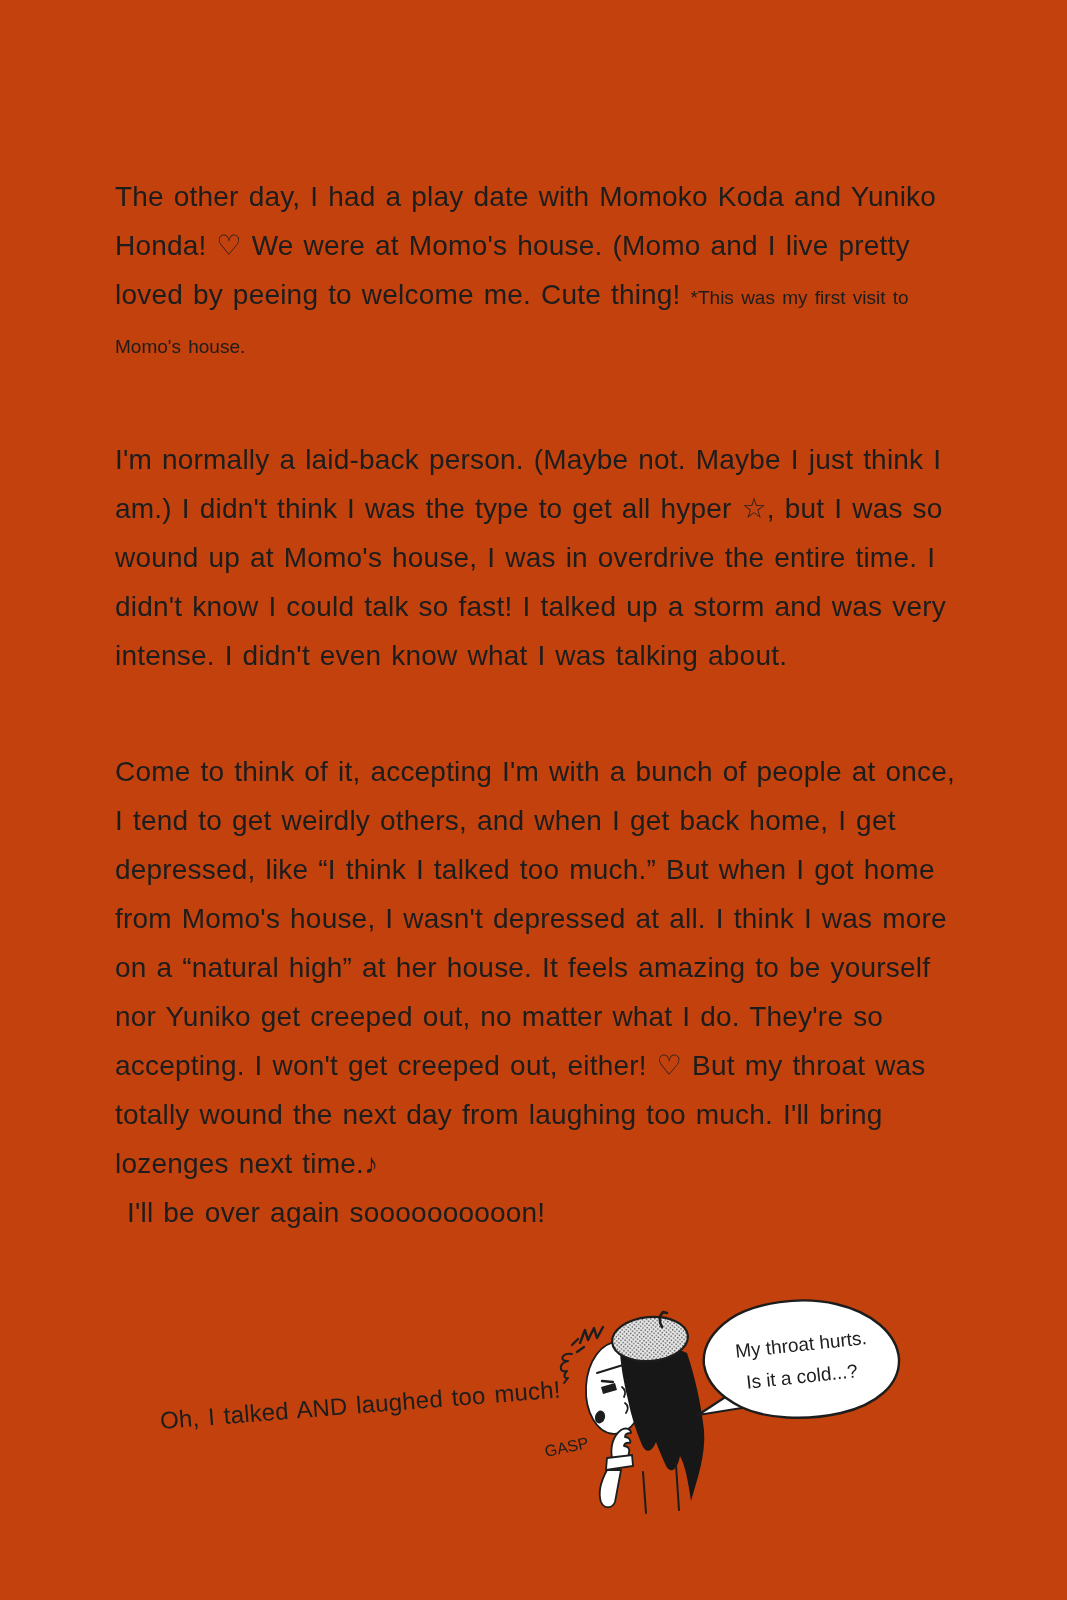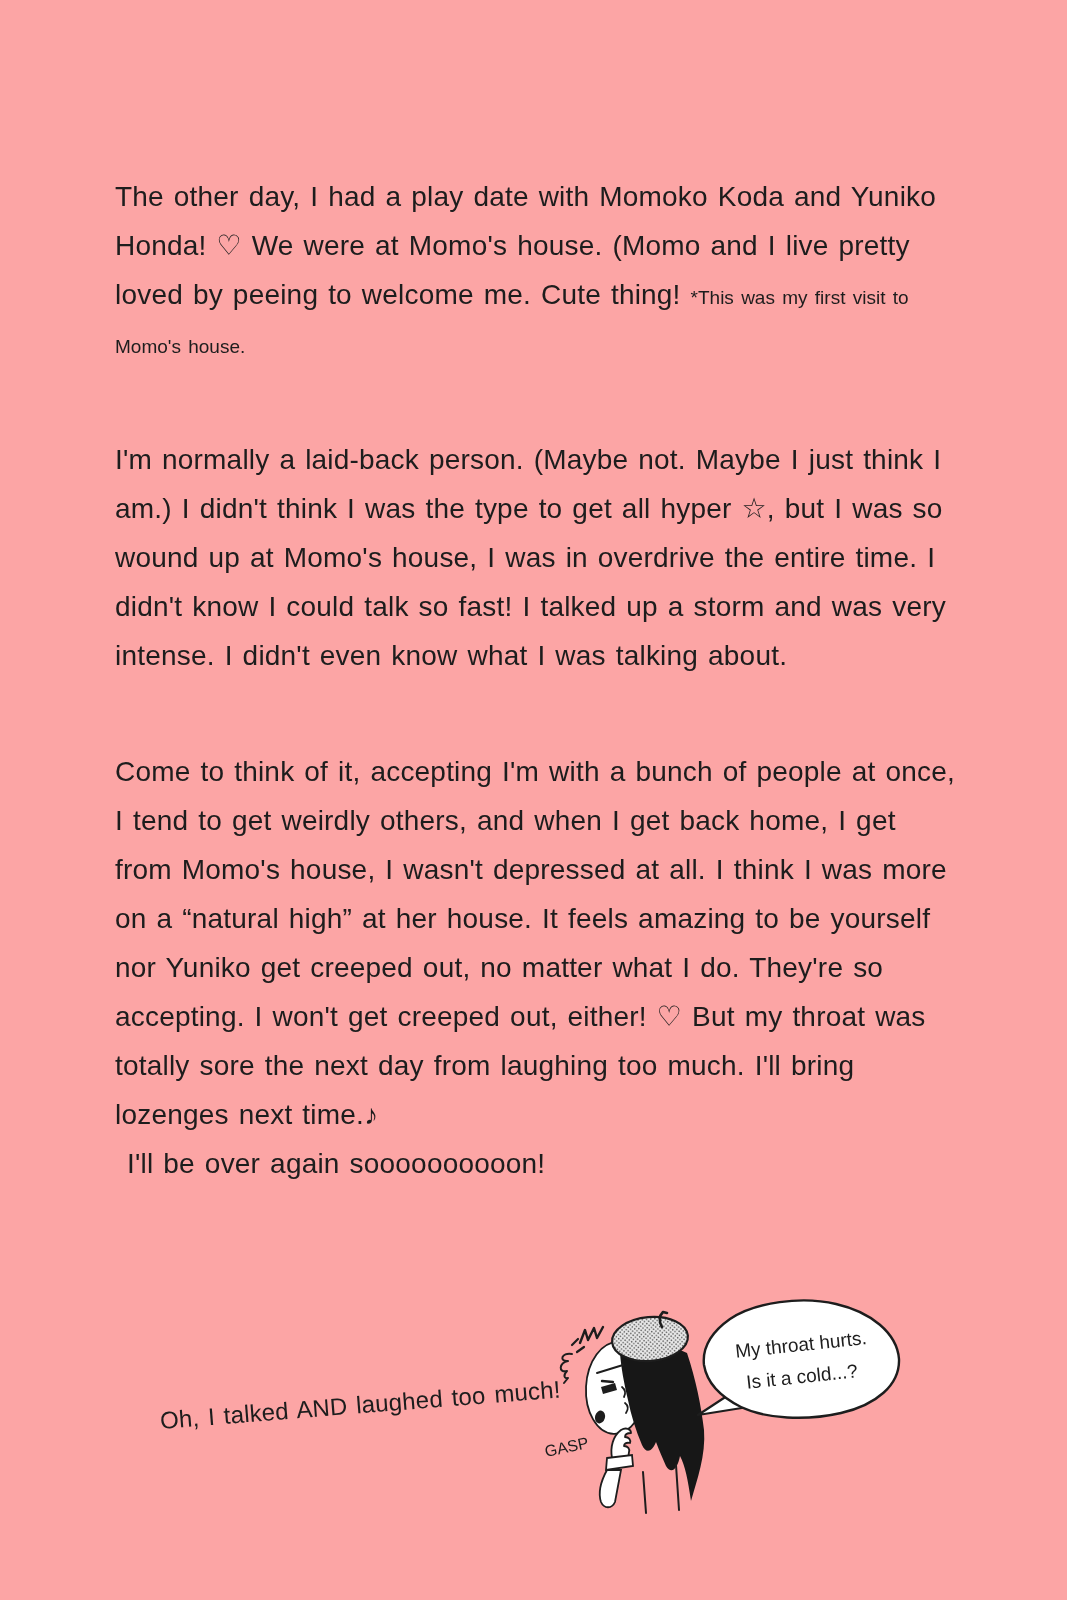--- a/index.html
+++ b/index.html
@@ -1,19 +1,19 @@
 <!DOCTYPE html>
 <html><head>
 <meta charset="utf-8">
 <style>
   html,body{margin:0;padding:0;background:#777;}
   .page{
     position:relative;
     width:1067px;height:1600px;
-    background:#fca5a5;
+    background:#c2410c;
     font-family:"Liberation Sans","DejaVu Sans",sans-serif;
     color:#1d1d1d;
     overflow:hidden;
   }
   .para{
     position:absolute;
     left:115px;
     white-space:nowrap;
     font-size:28px;
     letter-spacing:0.2px;
@@ -59,25 +59,26 @@
     <div class="para" id="para-2">
         <div class="line"><span>I'm normally a laid-back person. (Maybe not. Maybe I just think I</span></div>
         <div class="line"><span>am.) I didn't think I was the type to get all hyper ☆, but I was so</span></div>
         <div class="line"><span>wound up at Momo's house, I was in overdrive the entire time. I</span></div>
         <div class="line"><span>didn't know I could talk so fast! I talked up a storm and was very</span></div>
         <div class="line"><span>intense. I didn't even know what I was talking about.</span></div>
       </div>
     <div class="para" id="para-3">
         <div class="line"><span>Come to think of it, accepting I'm with a bunch of people at once,</span></div>
         <div class="line"><span>I tend to get weirdly others, and when I get back home, I get</span></div>
+        <div class="line"><span>depressed, like “I think I talked too much.” But when I got home</span></div>
         <div class="line"><span>from Momo's house, I wasn't depressed at all. I think I was more</span></div>
         <div class="line"><span>on a “natural high” at her house. It feels amazing to be yourself</span></div>
         <div class="line"><span>nor Yuniko get creeped out, no matter what I do. They're so</span></div>
         <div class="line"><span>accepting. I won't get creeped out, either! ♡ But my throat was</span></div>
-        <div class="line"><span>totally sore the next day from laughing too much. I'll bring</span></div>
+        <div class="line"><span>totally wound the next day from laughing too much. I'll bring</span></div>
         <div class="line"><span>lozenges next time.♪</span></div>
         <div class="line" style="padding-left: 12px;"><span>I'll be over again soooooooooon!</span></div>
       </div>
   </section>
 
   <div class="caption">Oh, I talked AND laughed too much!</div>
 
   <svg class="illustration" viewBox="0 0 380 245">
     <defs>
       <pattern id="tone" width="4.2" height="4.2" patternUnits="userSpaceOnUse">

